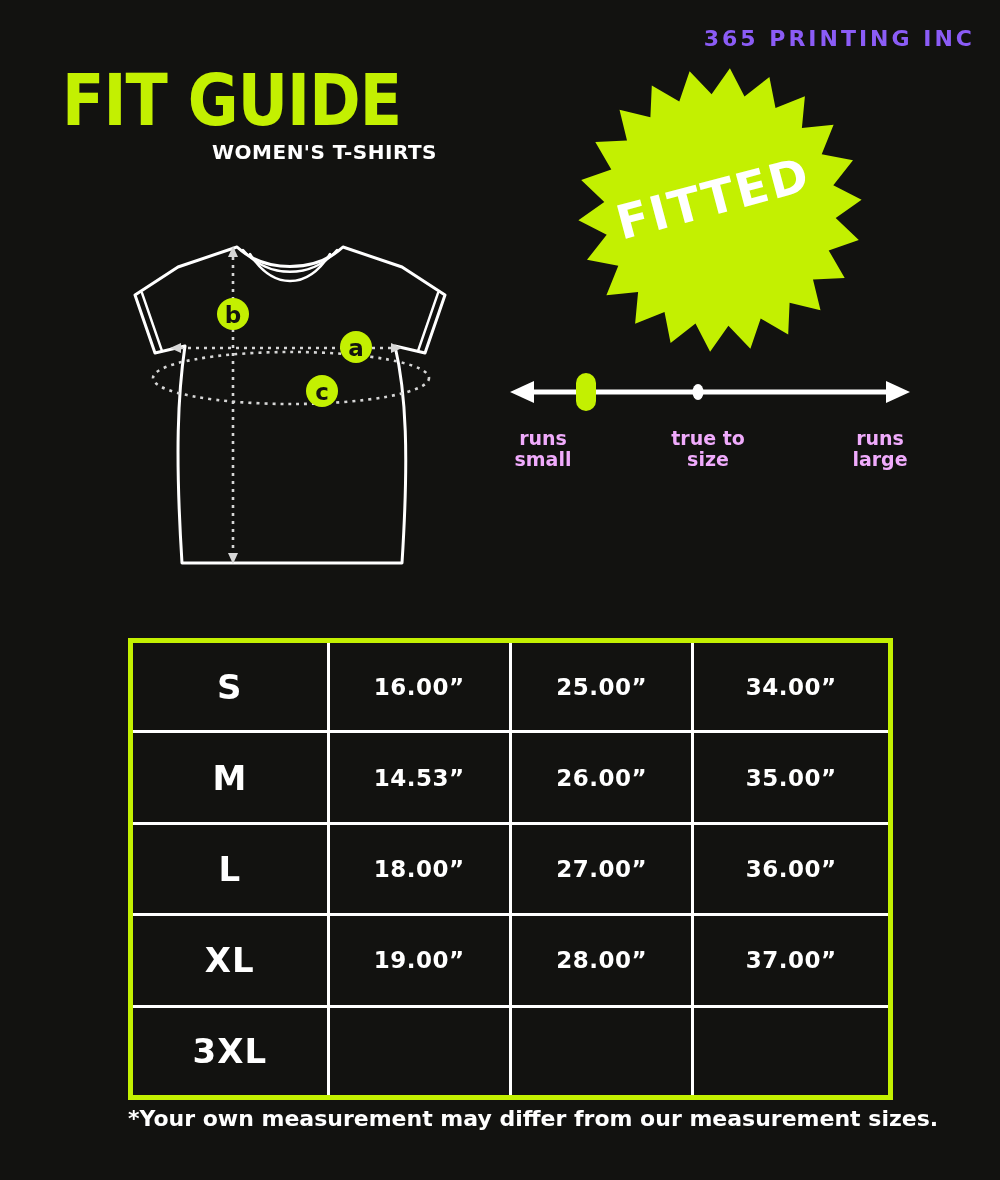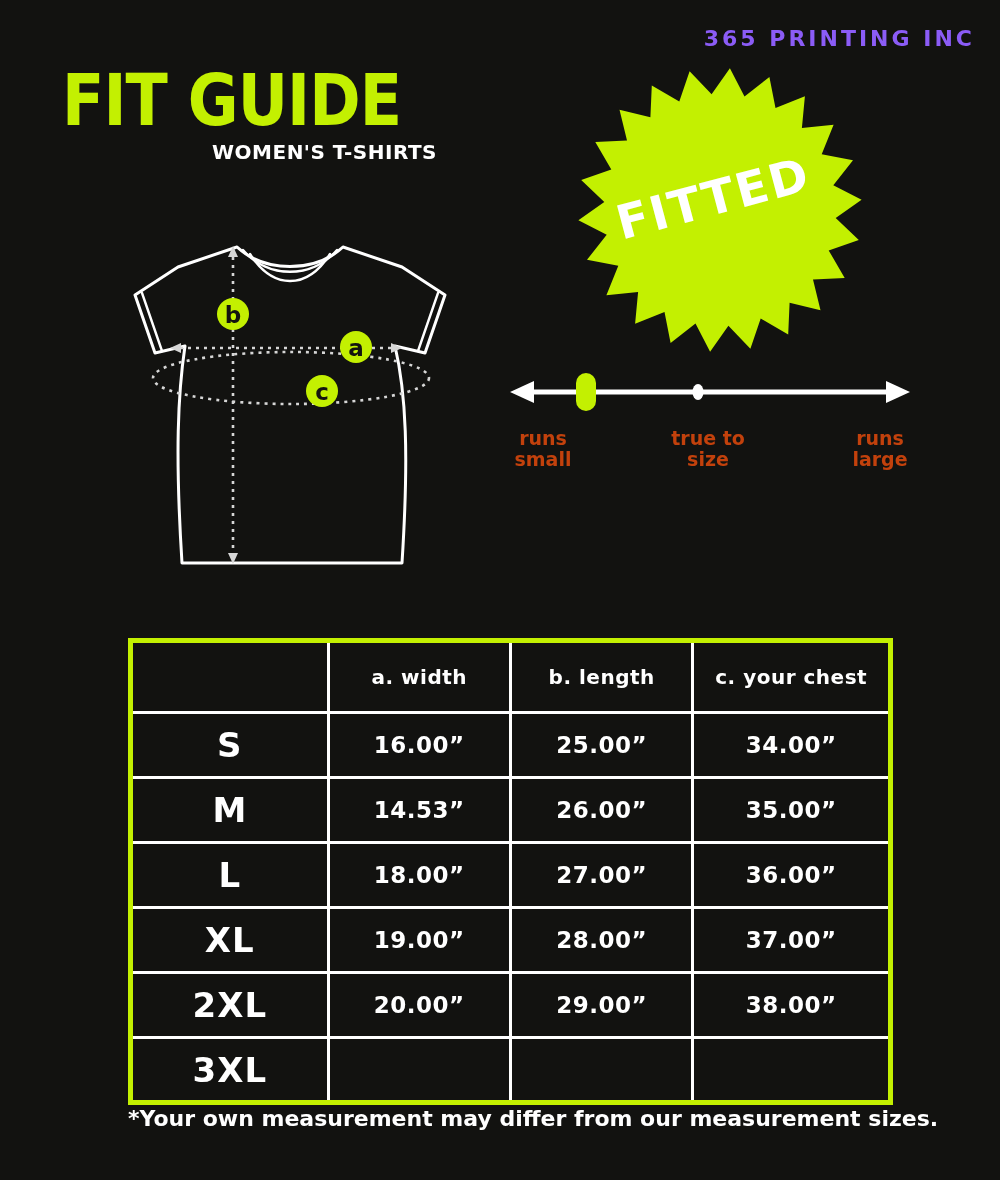--- a/index.html
+++ b/index.html
@@ -60,21 +60,21 @@
   }
 
   
   .scale-svg{left:508px;top:366px;width:404px;height:52px;}
   .scale-line{stroke:#fff;stroke-width:5;}
   .scale-head{fill:#fff;}
   .scale-pill{fill:var(--lime);}
   .scale-dot{fill:#fff;}
   .scale-label{
     top:428px;width:130px;text-align:center;
-    font-size:19px;font-weight:bold;line-height:1.08;color:#c2410c;
+    font-size:19px;font-weight:bold;line-height:1.08;color:#f0abfc;
   }
   .scale-label.left{left:478px;}
   .scale-label.center{left:643px;}
   .scale-label.right{left:815px;}
 
   
   .size-table-wrap{left:128px;top:638px;width:765px;height:462px;}
   table.size-table{
     width:765px;height:462px;border-collapse:collapse;table-layout:fixed;
     border:5px solid var(--lime);
@@ -166,26 +166,20 @@
 
 <div class="abs size-table-wrap">
   <table class="size-table">
     <colgroup>
         <col style="width:26%">
         <col style="width:24%">
         <col style="width:24%">
         <col style="width:26%">
       </colgroup>
     <tbody>
-        <tr class="hdr">
-      <th class="col-head"></th>
-      <th class="col-head">a. width</th>
-      <th class="col-head">b. length</th>
-      <th class="col-head">c. your chest</th>
-    </tr>
     <tr class="row">
       <td class="size-cell">S</td>
       <td class="val-cell">16.00”</td>
       <td class="val-cell">25.00”</td>
       <td class="val-cell">34.00”</td>
     </tr>
     <tr class="row">
       <td class="size-cell">M</td>
       <td class="val-cell">14.53”</td>
       <td class="val-cell">26.00”</td>
@@ -197,26 +191,20 @@
       <td class="val-cell">27.00”</td>
       <td class="val-cell">36.00”</td>
     </tr>
     <tr class="row">
       <td class="size-cell">XL</td>
       <td class="val-cell">19.00”</td>
       <td class="val-cell">28.00”</td>
       <td class="val-cell">37.00”</td>
     </tr>
     <tr class="row">
-      <td class="size-cell">2XL</td>
-      <td class="val-cell">20.00”</td>
-      <td class="val-cell">29.00”</td>
-      <td class="val-cell">38.00”</td>
-    </tr>
-    <tr class="row">
       <td class="size-cell">3XL</td>
       <td class="val-cell"></td>
       <td class="val-cell"></td>
       <td class="val-cell"></td>
     </tr>
   </tbody>
     </table>
 </div>
 
 <div class="abs footnote">*Your own measurement may differ from our measurement sizes.</div>

